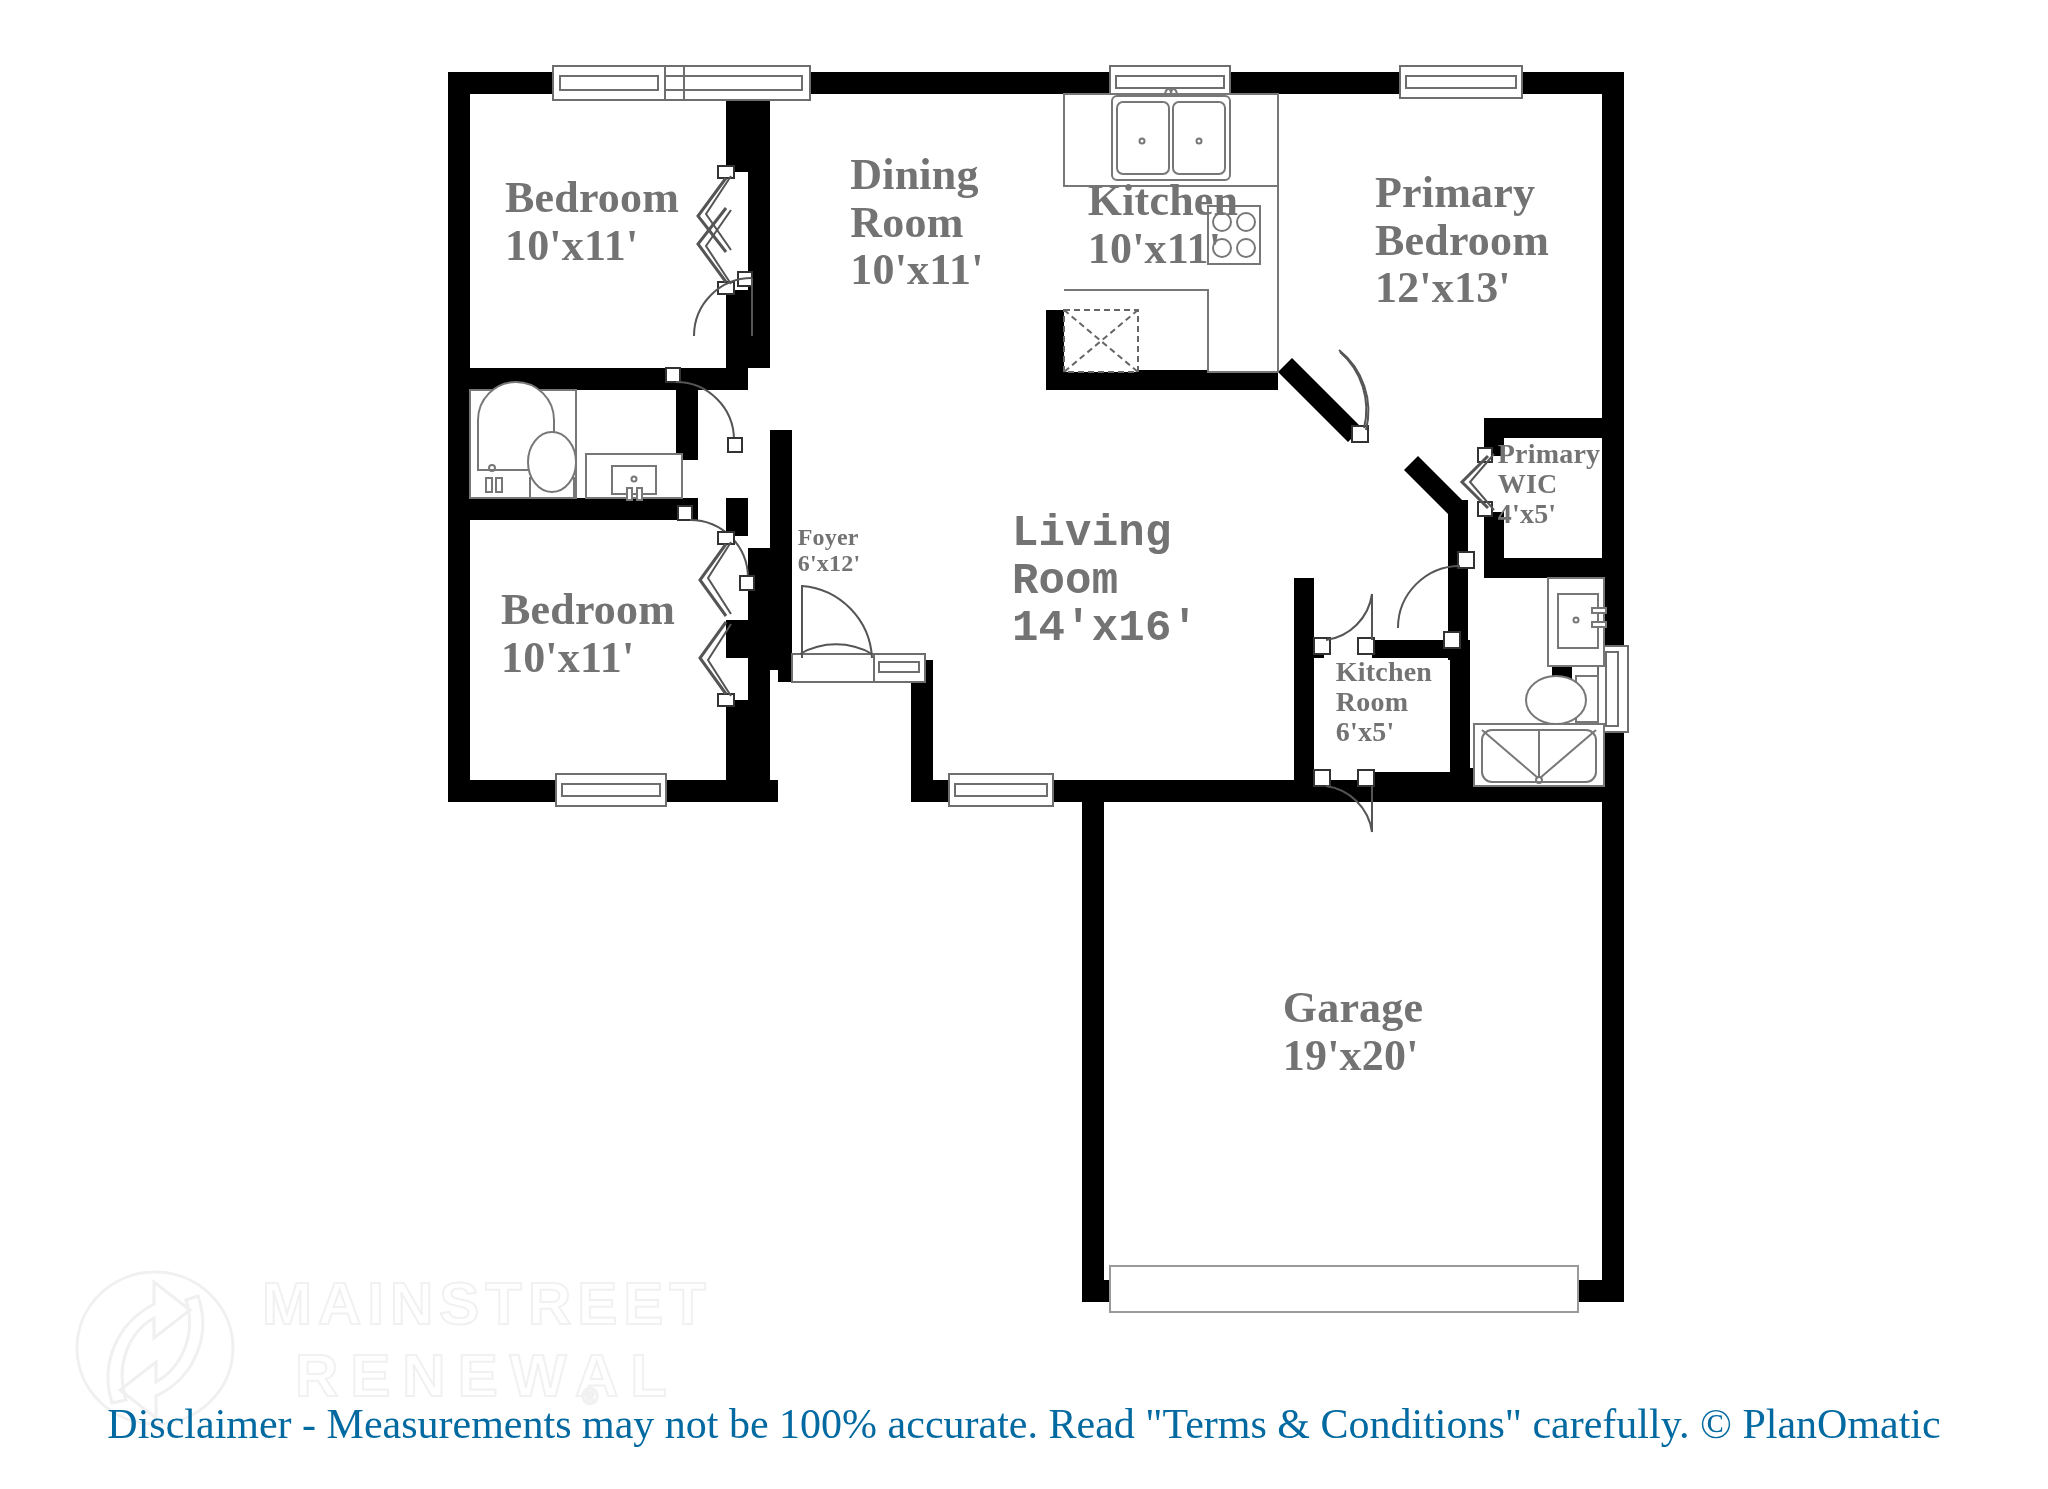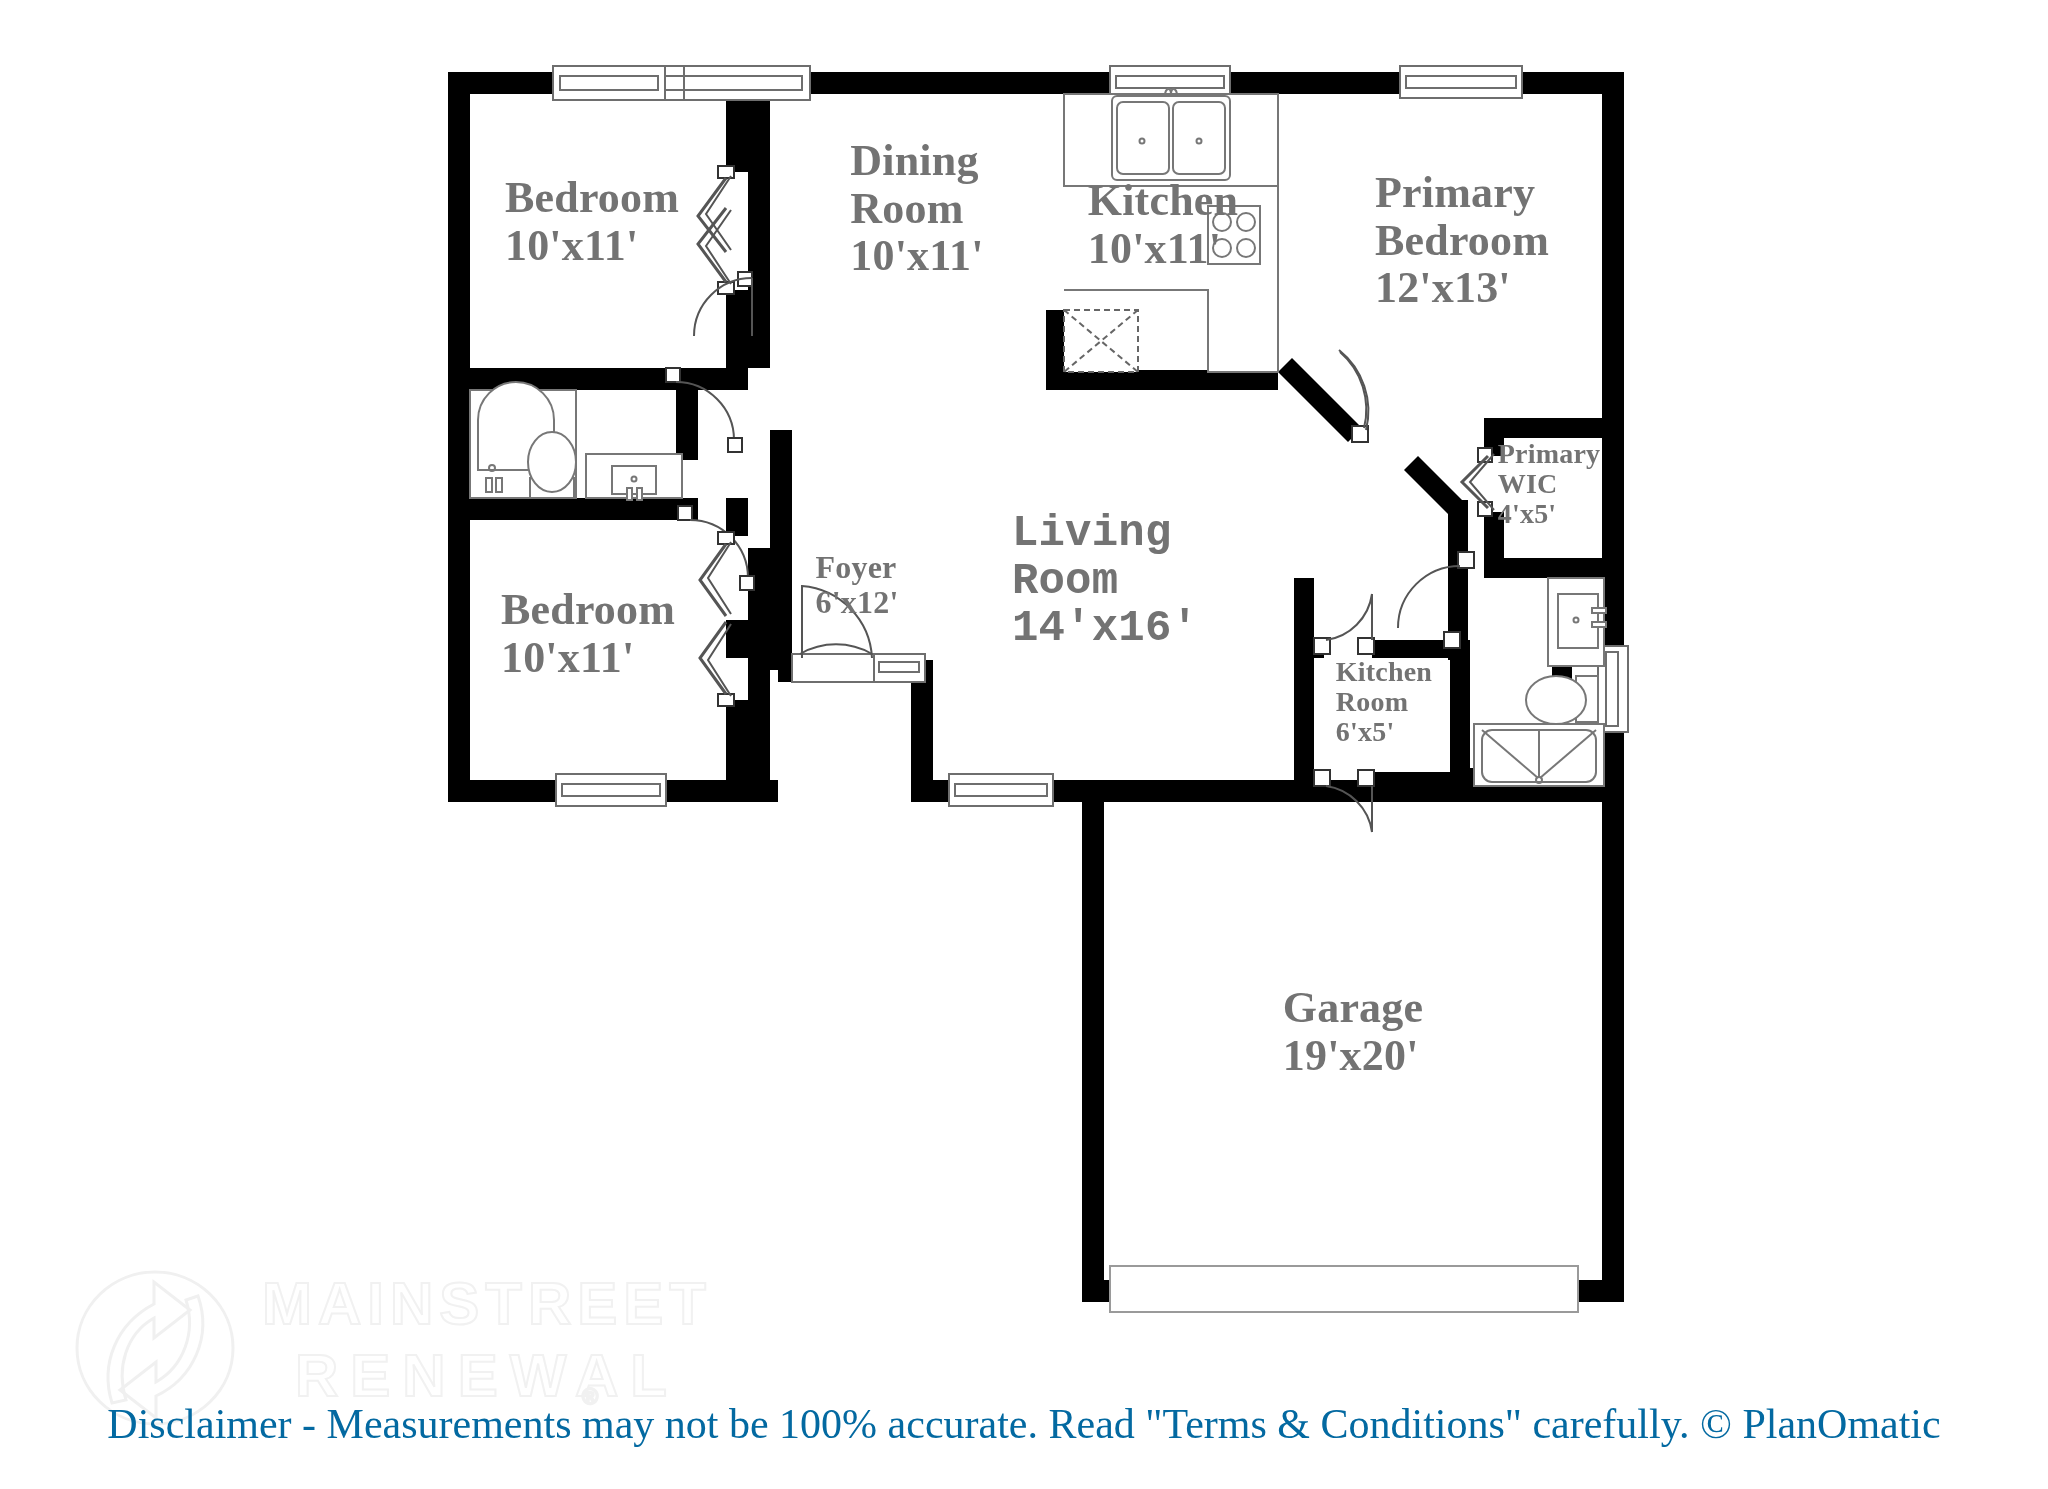--- a/index.html
+++ b/index.html
@@ -374,21 +374,21 @@
         <rect x="1110" y="1266" width="468" height="46" fill="#ffffff" stroke="#9a9a9a" stroke-width="2"></rect>
       </g>
     </g>
   </svg>
 
   <div class="room-label" style="left:592px; top:222px; font-size:44px;">
     <span class="ln">Bedroom</span>
     <span class="ln">10'x11'</span>
   </div>
 
-  <div class="room-label" style="left:917px; top:208px; font-size:44px;">
+  <div class="room-label" style="left:917px; top:222px; font-size:44px;">
     <span class="ln">Dining</span>
     <span class="ln">Room</span>
     <span class="ln">10'x11'</span>
   </div>
 
   <div class="room-label" style="left:1163px; top:225px; font-size:44px;">
     <span class="ln">Kitchen</span>
     <span class="ln">10'x11'</span>
   </div>
 
@@ -397,21 +397,21 @@
     <span class="ln">Bedroom</span>
     <span class="ln">12'x13'</span>
   </div>
 
   <div class="room-label" style="left:1549px; top:484px; font-size:28px;">
     <span class="ln">Primary</span>
     <span class="ln">WIC</span>
     <span class="ln">4'x5'</span>
   </div>
 
-  <div class="room-label" style="left:857px; top:551px; font-size:32px;margin-top:34px;">
+  <div class="room-label" style="left:829px; top:551px; font-size:24px;">
     <span class="ln">Foyer</span>
     <span class="ln">6'x12'</span>
   </div>
 
   <div class="room-label" style="left:1105px; top:581px; font-size:44px;font-family:Liberation Mono, monospace;">
     <span class="ln">Living</span>
     <span class="ln">Room</span>
     <span class="ln">14'x16'</span>
   </div>
 

